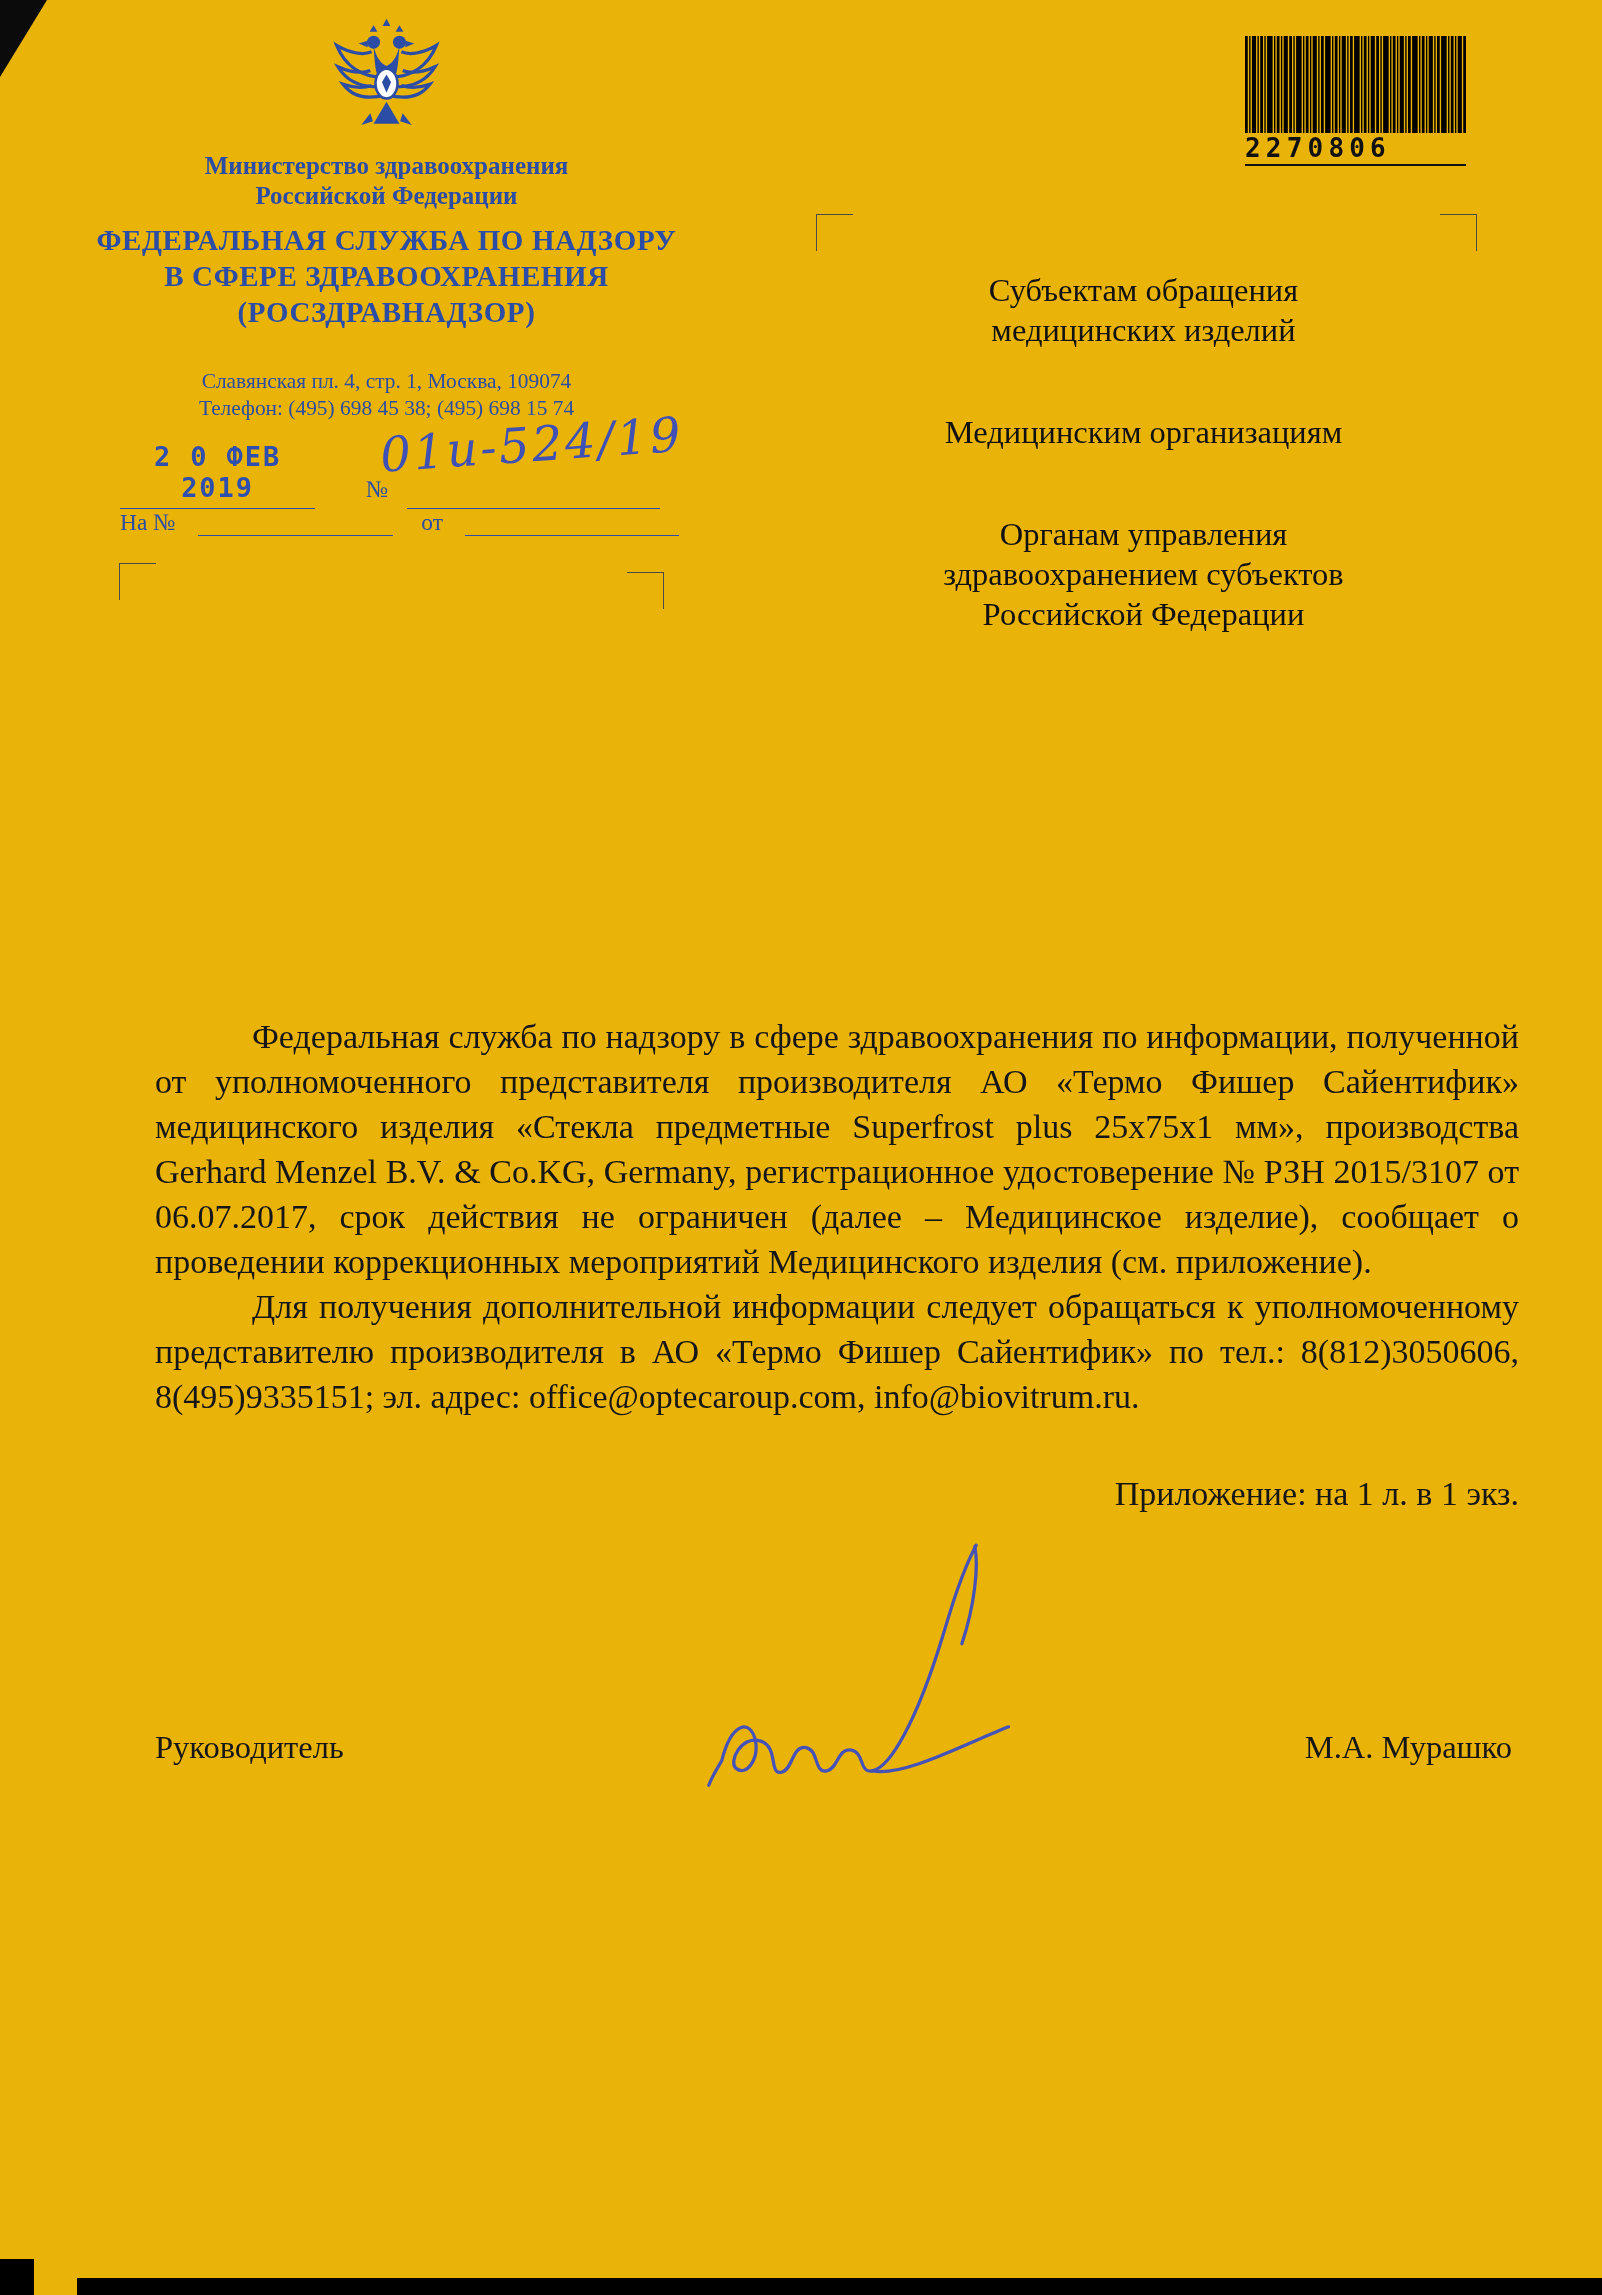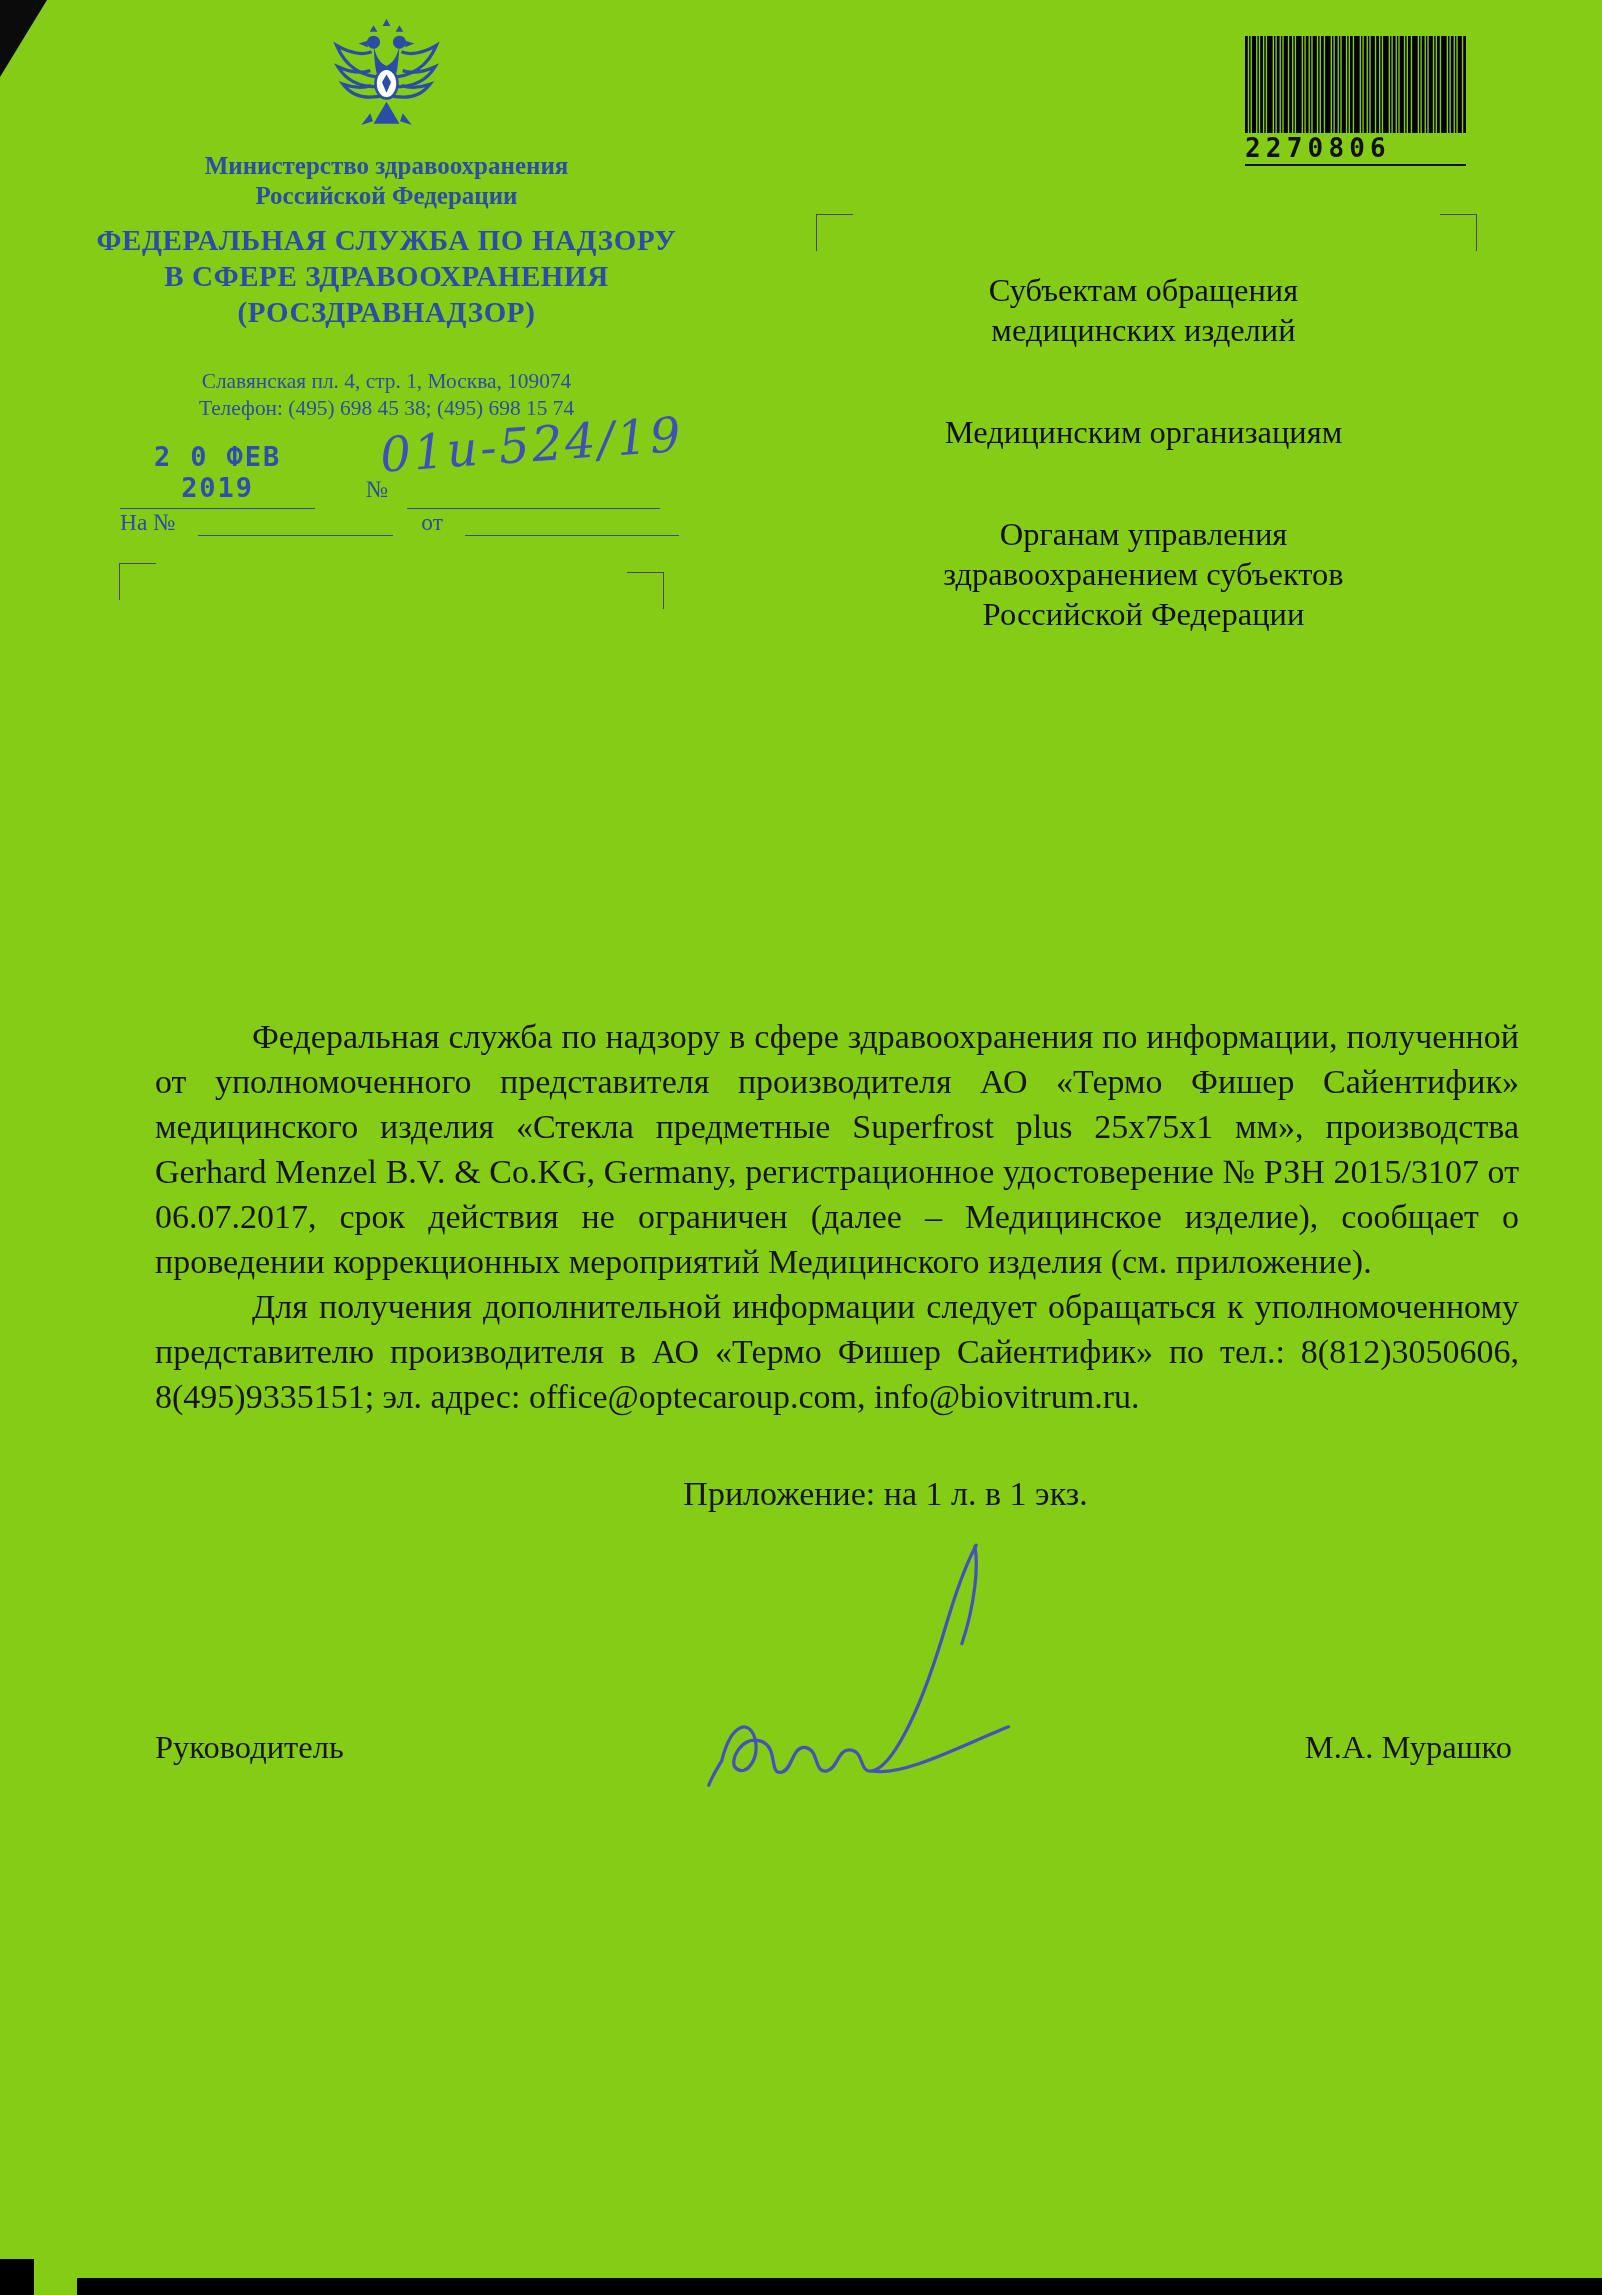--- a/index.html
+++ b/index.html
@@ -1,19 +1,19 @@
 <!DOCTYPE html>
 <html style="font-size:10.4px"><head>
 <meta charset="utf-8">
 <style>
   html,body{margin:0;padding:0;background:#e9e9e9;}
   .page{
     position:relative;
     width:1603px;height:2295px;
-    background:#84cc16;
+    background:#eab308;
     overflow:hidden;
     font-family:"Liberation Serif", serif;
     color:#1c1c1c;
   }
   .abs{position:absolute;}
   .prelines{white-space:pre-line;}
 
   
   .corner-tri{top:0;left:0;width:47px;height:77px;background:#0b0b0b;
     clip-path:polygon(0 0,100% 0,0 100%);}
@@ -65,21 +65,21 @@
 
   
   .addressees{left:799px;top:270px;width:689px;text-align:center;
     font-size:32.5px;line-height:40px;color:#111;}
   .addressee{margin-bottom:62px;}
 
   
   .body-text{left:155px;top:1014px;width:1364px;font-size:34px;line-height:45px;
     text-align:justify;color:#161616;}
   .body-text p{margin:0;text-indent:97px;}
-  .attachment{margin-top:52px !important;text-align:center;}
+  .attachment{margin-top:52px !important;text-align:right;}
 
   
   .sig-title{left:155px;top:1729px;font-size:32.5px;color:#161616;}
   .sig-name{right:91px;top:1729px;font-size:32.5px;color:#161616;}
   .sig-svg{left:689px;top:1527px;width:377px;height:279px;}
 </style>
 </head>
 <body>
 
 <div class="page">

